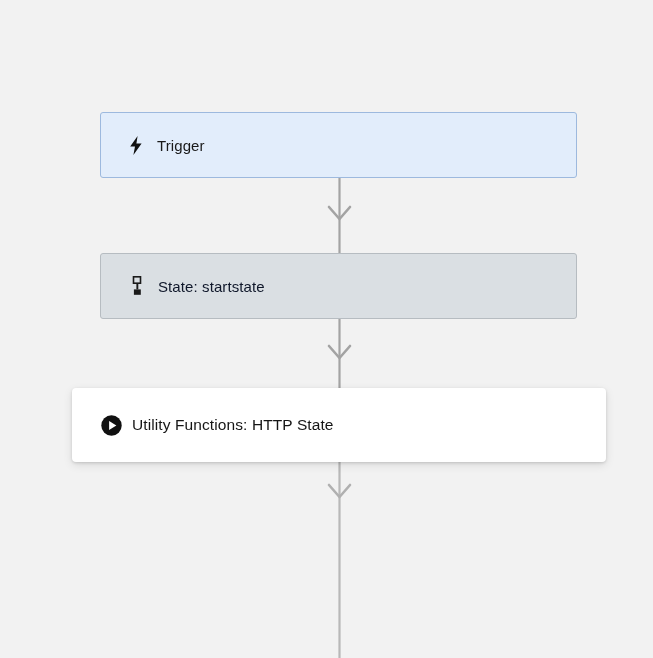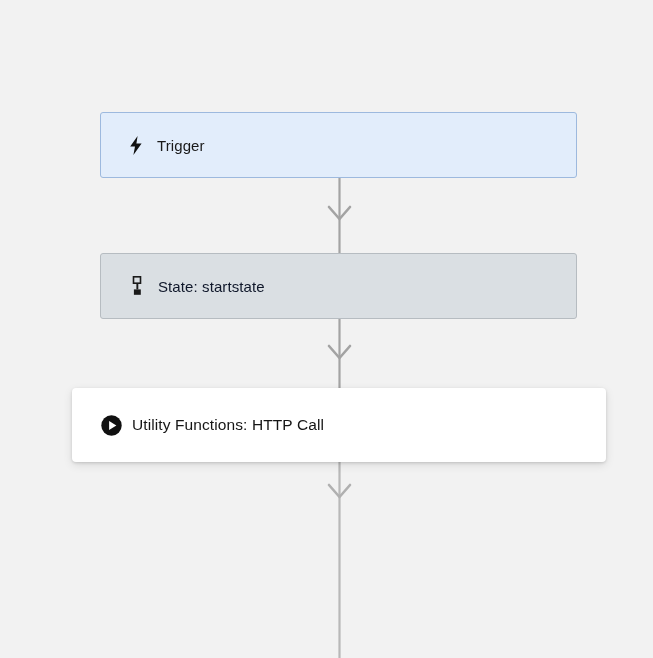--- a/index.html
+++ b/index.html
@@ -162,16 +162,16 @@
     <span class="node-label">State: startstate</span>
   </div>
 
   <div class="node" id="node-http">
     <span class="node-icon">
       <svg width="21" height="21" viewBox="0 0 21 21" aria-hidden="true">
         <circle cx="10.5" cy="10.5" r="10.2" fill="#101010"></circle>
         <path d="M8.1 5.9 L15.4 10.5 L8.1 15.1 Z" fill="#ffffff"></path>
       </svg>
     </span>
-    <span class="node-label">Utility Functions: HTTP Call</span>
+    <span class="node-label">Utility Functions: HTTP State</span>
   </div>
 
 </div>
 
 </body></html>

